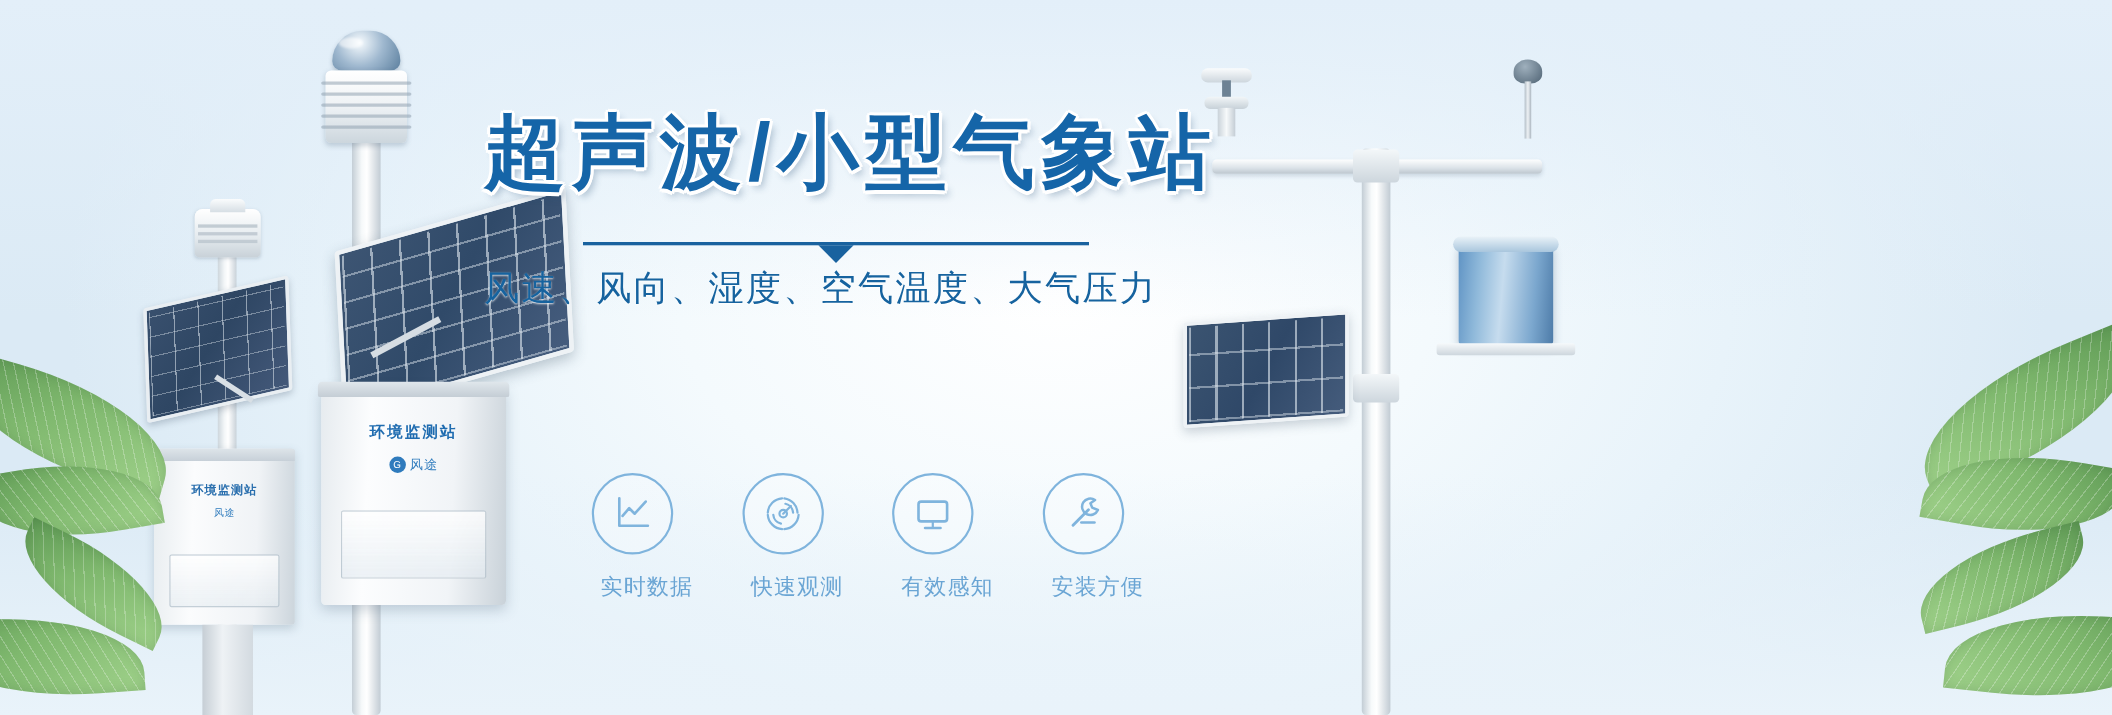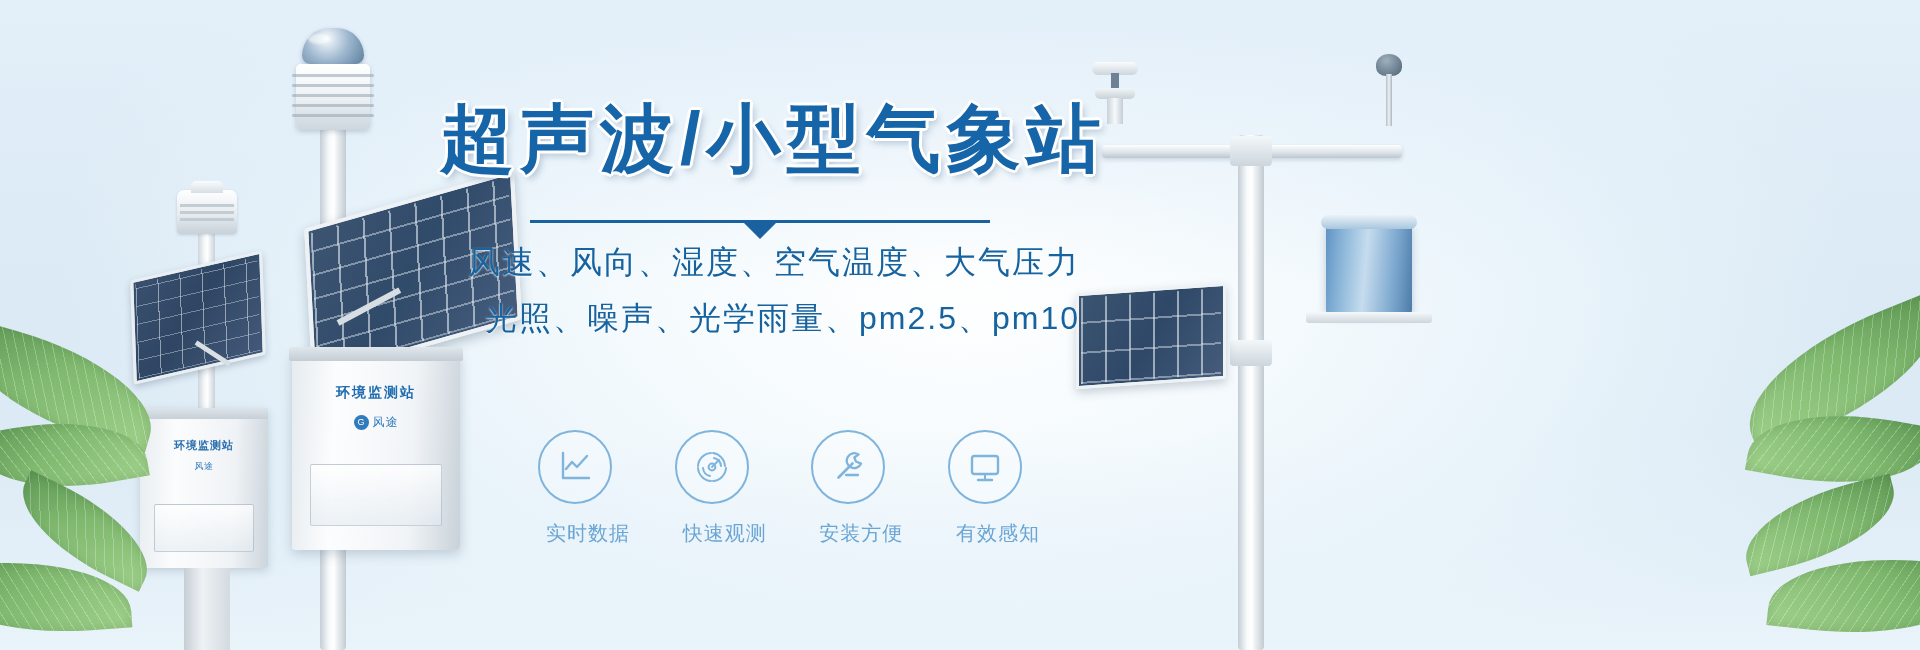--- a/index.html
+++ b/index.html
@@ -283,21 +283,21 @@
   #leafL3 { left:10px; top:500px; width:150px; height:62px; transform:rotate(26deg); }
   #leafL4 { left:-60px; top:560px; width:190px; height:74px; transform:rotate(-4deg); }
   #leafR1 { right:-30px; top:330px; width:215px; height:86px; transform:rotate(-22deg) scaleX(-1); }
   #leafR2 { right:-10px; top:412px; width:180px; height:74px; transform:rotate(10deg) scaleX(-1); }
   #leafR3 { right:20px; top:492px; width:160px; height:66px; transform:rotate(-14deg) scaleX(-1); }
   #leafR4 { right:-55px; top:556px; width:205px; height:80px; transform:rotate(6deg) scaleX(-1); }
 
   
   #content {
     position:absolute; left:440px; top:100px; width:640px;
-    text-align:right; z-index:20;
+    text-align:left; z-index:20;
   }
   #title {
     font-size:74px; font-weight:bold; line-height:1.06;
     color:#1565a8; letter-spacing:6px;
     text-shadow:
       2px 2px 0 #ffffff, -2px 2px 0 #ffffff, 2px -2px 0 #ffffff, -2px -2px 0 #ffffff,
       0 3px 0 #ffffff, 3px 0 0 #ffffff, 0 -3px 0 #ffffff, -3px 0 0 #ffffff,
       4px 5px 7px rgba(40,80,120,.30);
     white-space:nowrap;
   }
@@ -435,21 +435,20 @@
       <div class="leafveins"></div>
     </div>
 
   <div id="content">
     <div id="title">超声波/小型气象站</div>
     <div id="divider">
       <div class="rule"></div>
       <div class="tri"></div>
     </div>
     <div class="subline first">风速、风向、湿度、空气温度、大气压力</div>
-    <div class="subline">光照、噪声、光学雨量、pm2.5、pm10</div>
   </div>
 
   <div id="features">
 
     <div class="feature">
       <div class="fcircle">
         <svg width="40" height="40" viewBox="0 0 40 40">
           <path d="M8 6 V31 H34" stroke="#7fb4dd" stroke-width="2.4" fill="none" stroke-linecap="round" stroke-linejoin="round"></path>
           <path d="M11 22 L17 15 L22 20 L32 9" stroke="#7fb4dd" stroke-width="2.4" fill="none" stroke-linecap="round" stroke-linejoin="round"></path>
         </svg>
@@ -471,33 +470,33 @@
           <circle cx="20" cy="20" r="3.4" fill="none" stroke="#7fb4dd" stroke-width="2"></circle>
           <path d="M20 20 L27 13" stroke="#7fb4dd" stroke-width="2" stroke-linecap="round"></path>
         </svg>
       </div>
       <div class="flabel">快速观测</div>
     </div>
 
     <div class="feature">
       <div class="fcircle">
         <svg width="40" height="40" viewBox="0 0 40 40">
+          <rect x="7" y="9" width="26" height="18" rx="2.5" fill="none" stroke="#7fb4dd" stroke-width="2.4"></rect>
+          <path d="M13 33 H27" stroke="#7fb4dd" stroke-width="2.4" stroke-linecap="round"></path>
+          <path d="M20 27 V33" stroke="#7fb4dd" stroke-width="2" stroke-linecap="round"></path>
+        </svg>
+      </div>
+      <div class="flabel">有效感知</div>
+    </div>
+
+    <div class="feature">
+      <div class="fcircle">
+        <svg width="40" height="40" viewBox="0 0 40 40">
           <path d="M30.5 7.5 a7.5 7.5 0 1 0 2.6 9.1 l-5.2 -2.1 -1.6 -4.0 z" fill="none" stroke="#7fb4dd" stroke-width="2.3" stroke-linejoin="round"></path>
           <path d="M24.5 16.5 L10.5 30.5" stroke="#7fb4dd" stroke-width="2.6" stroke-linecap="round"></path>
           <path d="M18 28 H30" stroke="#7fb4dd" stroke-width="2.3" stroke-linecap="round"></path>
         </svg>
       </div>
       <div class="flabel">安装方便</div>
     </div>
 
-    <div class="feature">
-      <div class="fcircle">
-        <svg width="40" height="40" viewBox="0 0 40 40">
-          <rect x="7" y="9" width="26" height="18" rx="2.5" fill="none" stroke="#7fb4dd" stroke-width="2.4"></rect>
-          <path d="M13 33 H27" stroke="#7fb4dd" stroke-width="2.4" stroke-linecap="round"></path>
-          <path d="M20 27 V33" stroke="#7fb4dd" stroke-width="2" stroke-linecap="round"></path>
-        </svg>
-      </div>
-      <div class="flabel">有效感知</div>
-    </div>
-
   </div>
 </div>
 
 </body></html>

